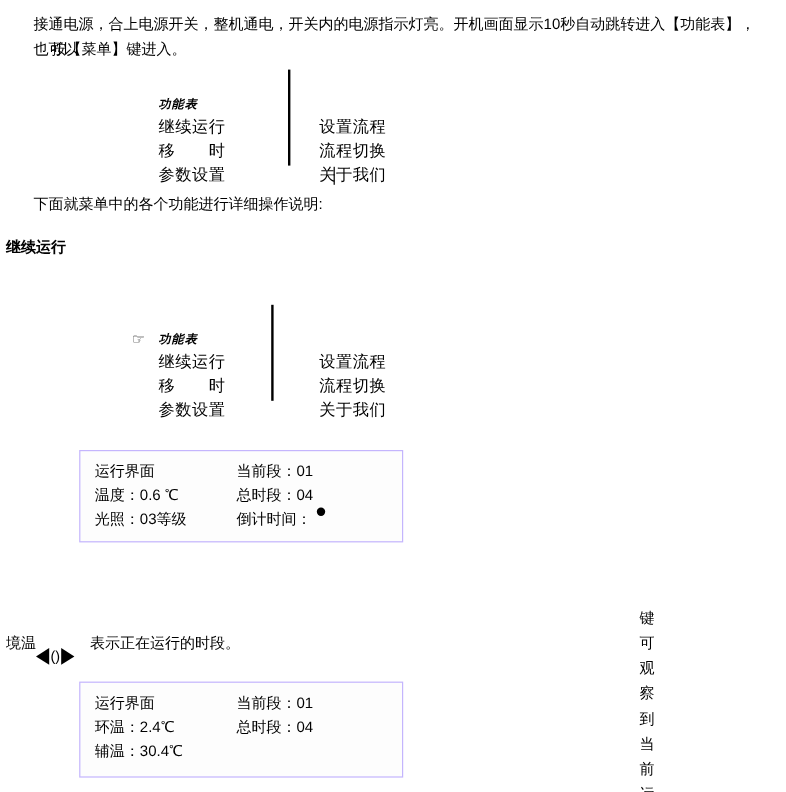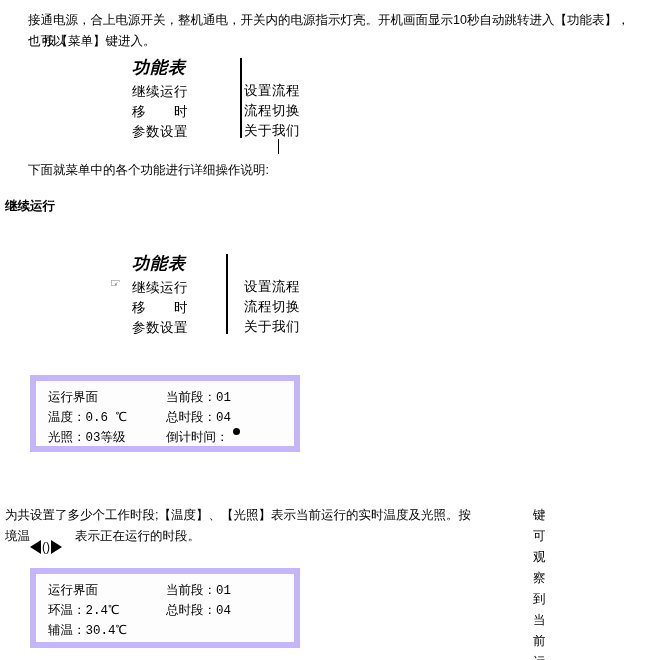--- a/index.html
+++ b/index.html
@@ -32,65 +32,66 @@
   .bold {
     font-weight: bold;
   }
   
   .menu-screen {
     position: absolute;
     font-family: "DejaVu Sans", sans-serif;
     color: #000;
   }
   .menu-title {
-    font-size: 17px;
+    font-size: 10px;
     font-style: italic;
     font-weight: bold;
     letter-spacing: 1px;
+    margin-top: 24px;
   }
   .menu-rows {
     margin-top: 2px;
   }
   .menu-row {
     display: flex;
     font-size: 13.5px;
     line-height: 20px;
     letter-spacing: 0.5px;
   }
   .menu-col-left {
     width: 104px;
     text-align: left;
     padding-left: 14px;
     box-sizing: border-box;
   }
   .menu-col-right {
     width: 100px;
-    text-align: center;
-    font-family: Liberation Serif, serif;
+    text-align: right;
   }
   .menu-bar-right {
     position: absolute;
     width: 2px;
     background: #000;
   }
   .cursor-arrow {
     position: absolute;
     font-size: 12px;
     line-height: 20px;
   }
   
   .lcd-box {
     position: absolute;
-    border: 6px solid #c4b5fd;
+    border: 1px solid #c4b5fd;
     background: #fdfdfd;
     box-sizing: border-box;
     padding: 7px 10px 7px 12px;
-    font-family: Liberation Mono, monospace;
+    font-family: Liberation Sans, sans-serif;
     font-size: 12.5px;
     line-height: 20px;
+    margin-left: 36px;
   }
   .lcd-row {
     display: flex;
     white-space: nowrap;
   }
   .lcd-label {
     width: 118px;
   }
   .dot {
     display: inline-block;
@@ -198,21 +199,20 @@
       <span>总时段：</span>
       <span>04</span>
     </div>
     <div class="lcd-row">
       <span class="lcd-label">光照：03等级</span>
       <span>倒计时间：</span>
       <span class="dot"></span>
     </div>
   </div>
 
-  <div class="para" style="left:5px; top:505px;">为共设置了多少个工作时段;【温度】、【光照】表示当前运行的实时温度及光照。按</div>
   <div class="para" style="left:533px; top:505px;">键可观察到当前运行下的环</div>
   <div class="para" style="left:5px; top:526px;">境温</div>
   <div class="para" style="left:75px; top:526px;">表示正在运行的时段。</div>
 
   <div class="keygroup" style="left:30px; top:540px;">
     <span class="tri-left"></span>
     <span class="mid">()</span>
     <span class="tri-right"></span>
   </div>
 

